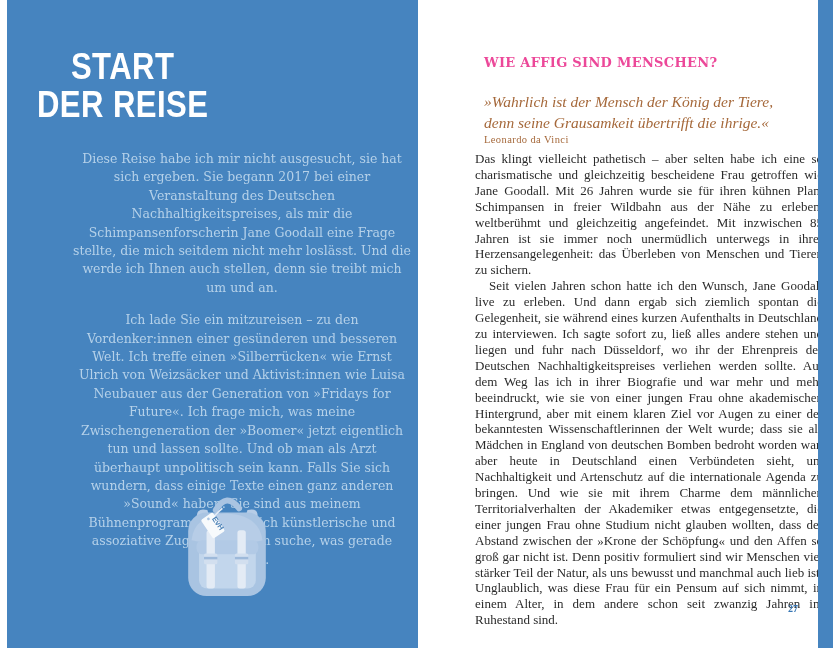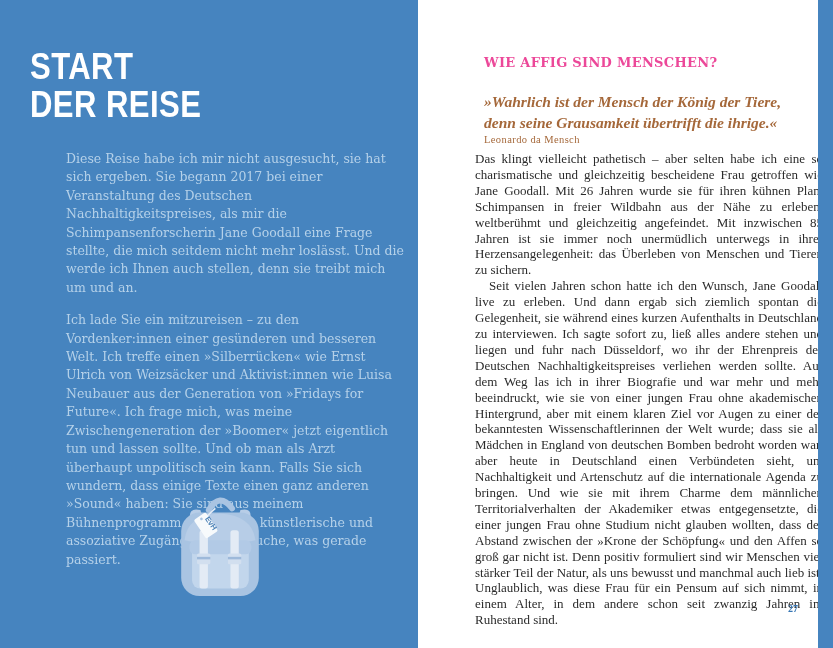--- a/index.html
+++ b/index.html
@@ -1,20 +1,20 @@
 <!DOCTYPE html>
 <html><head>
 <meta charset="utf-8">
 <style>
   html,body{margin:0;padding:0;background:#ffffff;}
   .spread{position:relative;width:833px;height:648px;overflow:hidden;background:#ffffff;
           font-family:"Liberation Serif",serif;}
 
   
-  .left-page{position:absolute;left:0;top:0;width:504px;height:648px;background:#4684bf;}
+  .left-page{position:absolute;left:7px;top:0;width:504px;height:648px;background:#4684bf;text-align:center;}
   .chapter-title{position:absolute;left:30px;top:48px;color:#ffffff;
                  font-family:"Liberation Sans",sans-serif;font-weight:bold;
                  font-size:37px;line-height:38px;letter-spacing:0.5px;
                  transform:scaleX(0.84);transform-origin:left top;white-space:nowrap;}
   .intro-block{position:absolute;left:66px;top:150px;width:338px;
                font-family:"DejaVu Serif",serif;
                font-size:12.5px;line-height:18.4px;color:#b5d1e9;}
   .intro-block p{margin:0 0 14px 0;}
   .bold-lines{position:absolute;left:66px;top:431px;width:345px;
               font-family:"DejaVu Serif",serif;font-weight:bold;
@@ -22,21 +22,21 @@
 
   
   .backpack{position:absolute;left:172px;top:490px;width:96px;height:112px;}
 
   
   .right-page{position:absolute;left:418px;top:0;width:400px;height:648px;background:#ffffff;}
   .chapter-heading{position:absolute;left:66px;top:55px;margin:0;
                    font-family:"DejaVu Serif",serif;font-weight:bold;
                    font-size:13px;letter-spacing:0.3px;color:#ec4899;white-space:nowrap;}
   .quote{position:absolute;left:66px;top:91px;width:300px;
-         font-family:"Liberation Serif",serif;font-style:italic;font-weight:bold;
+         font-family:"Liberation Serif",serif;font-style:italic;font-weight:normal;
          font-size:15.5px;line-height:21px;color:#a5683a;}
   .attribution{position:absolute;left:66px;top:134px;
                font-size:10.5px;color:#a5683a;letter-spacing:0.4px;}
   .body-text{position:absolute;left:45px;top:151px;width:348px;
              font-size:13px;line-height:15.9px;color:#2b2b2b;text-align:justify;margin-left:12px;}
   .body-text p{margin:0;}
   .body-text p.indent{text-indent:14px;}
   .page-number{position:absolute;left:370px;top:603px;
                font-size:10px;font-weight:bold;color:#3676b4;}
 
@@ -93,21 +93,21 @@
         <text x="12" y="6" transform="rotate(90 12 6)" font-size="9" font-family="Liberation Sans, sans-serif" font-weight="bold" fill="#4a80b6">EvH</text>
       </g>
     </svg>
   </div>
 
   <div class="right-page">
     <h2 class="chapter-heading">WIE AFFIG SIND MENSCHEN?</h2>
 
     <div class="quote">»Wahrlich ist der Mensch der König der Tiere, denn seine Grausamkeit übertrifft die ihrige.«</div>
 
-    <div class="attribution">Leonardo da Mensch</div>
+    <div class="attribution">Leonardo da Vinci</div>
 
     <div class="body-text">
       <p>Das klingt vielleicht pathetisch – aber selten habe ich eine so charismatische und gleichzeitig bescheidene Frau getroffen wie Jane Goodall. Mit 26 Jahren wurde sie für ihren kühnen Plan, Schimpansen in freier Wildbahn aus der Nähe zu erleben, weltberühmt und gleichzeitig angefeindet. Mit inzwischen 85 Jahren ist sie immer noch unermüdlich unterwegs in ihrer Herzensangelegenheit: das Überleben von Menschen und Tieren zu sichern.</p>
       <p class="indent">Seit vielen Jahren schon hatte ich den Wunsch, Jane Goodall live zu erleben. Und dann ergab sich ziemlich spontan die Gelegenheit, sie während eines kurzen Aufenthalts in Deutschland zu interviewen. Ich sagte sofort zu, ließ alles andere stehen und liegen und fuhr nach Düsseldorf, wo ihr der Ehrenpreis des Deutschen Nachhaltigkeitspreises verliehen werden sollte. Auf dem Weg las ich in ihrer Biografie und war mehr und mehr beeindruckt, wie sie von einer jungen Frau ohne akademischen Hintergrund, aber mit einem klaren Ziel vor Augen zu einer der bekanntesten Wissenschaftlerinnen der Welt wurde; dass sie als Mädchen in England von deutschen Bomben bedroht worden war, aber heute in Deutschland einen Verbündeten sieht, um Nachhaltigkeit und Artenschutz auf die internationale Agenda zu bringen. Und wie sie mit ihrem Charme dem männlichen Territorialverhalten der Akademiker etwas entgegensetzte, die einer jungen Frau ohne Studium nicht glauben wollten, dass der Abstand zwischen der »Krone der Schöpfung« und den Affen so groß gar nicht ist. Denn positiv formuliert sind wir Menschen viel stärker Teil der Natur, als uns bewusst und manchmal auch lieb ist. Unglaublich, was diese Frau für ein Pensum auf sich nimmt, in einem Alter, in dem andere schon seit zwanzig Jahren im Ruhestand sind.</p>
     </div>
 
     <div class="page-number">27</div>
   </div>
 
   <div class="edge-strip"></div>

